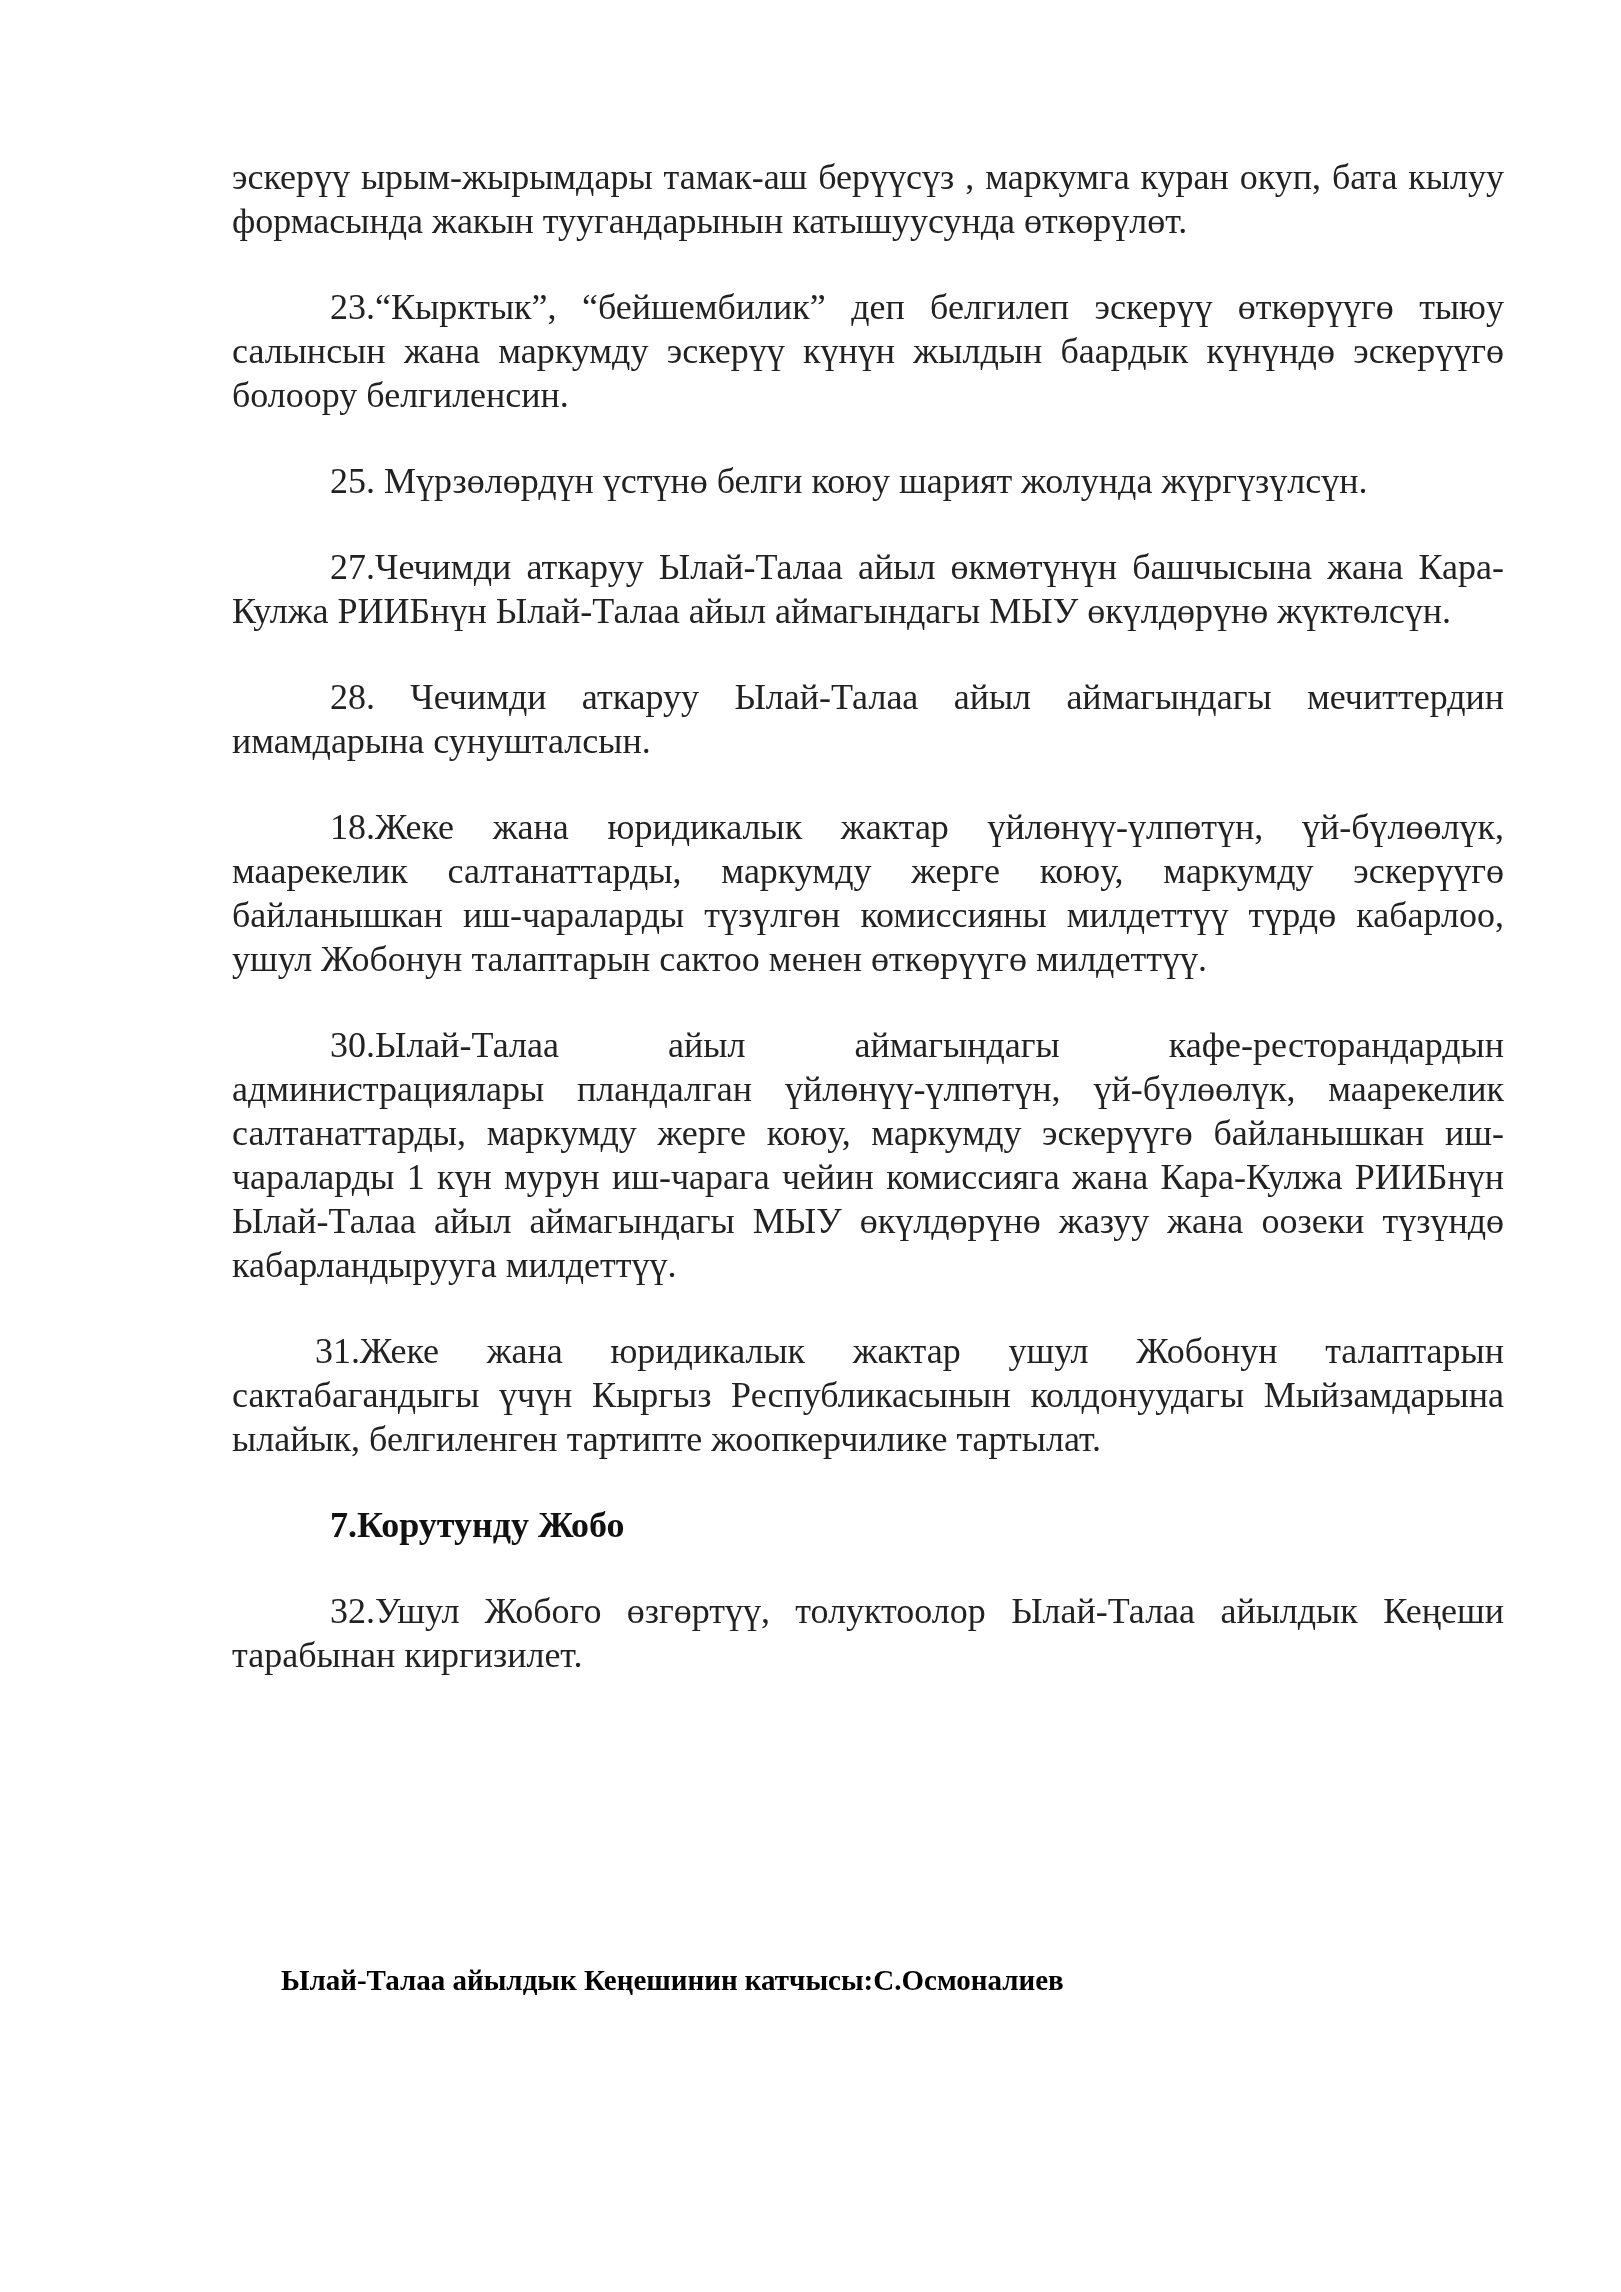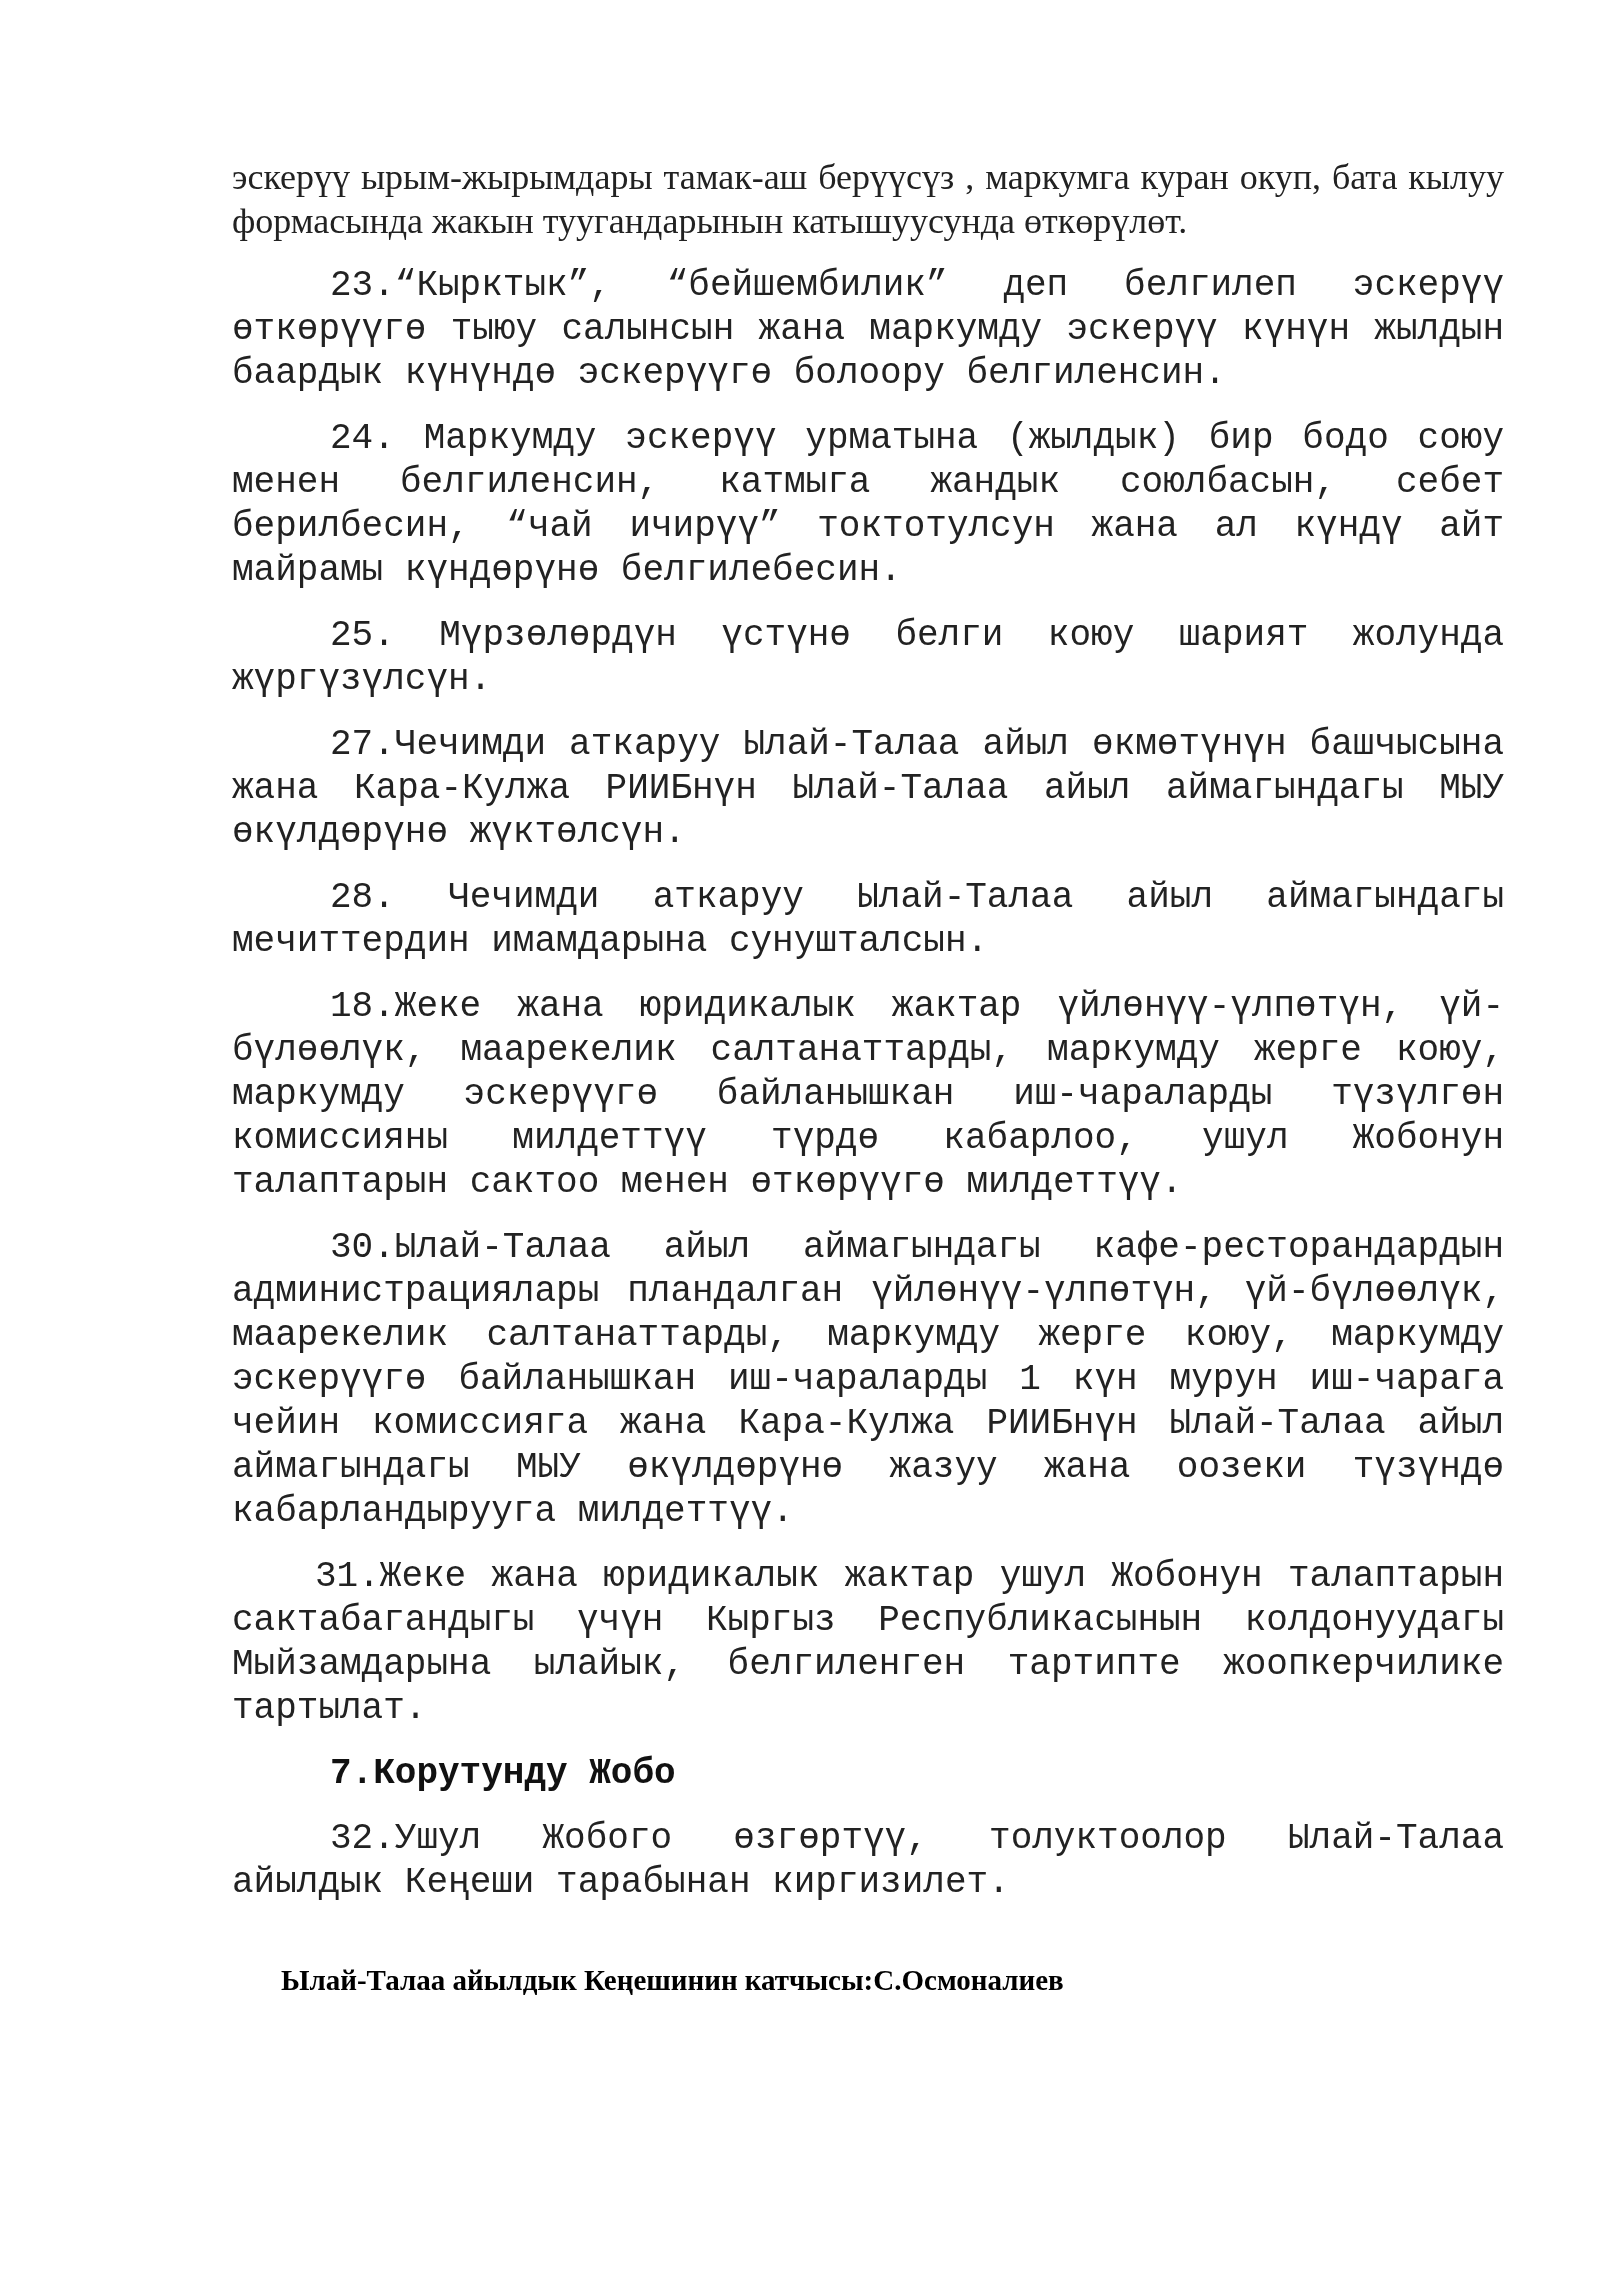--- a/index.html
+++ b/index.html
@@ -5,36 +5,35 @@
   html, body { margin: 0; padding: 0; background: #ffffff; }
   body { width: 1621px; height: 2293px; position: relative; overflow: hidden; }
   .page {
     position: absolute; left: 232px; top: 155px; width: 1272px;
     font-family: "Liberation Serif", "DejaVu Serif", serif;
     font-size: 36px; line-height: 44px; color: #222222;
   }
   .p { text-align: justify; text-align-last: left; margin: 0; }
   .indent { text-indent: 98px; }
   .indent-small { text-indent: 83px; }
-  .gap { margin-top: 21px; font-family: Liberation Mono, monospace; }
+  .gap { margin-top: 42px; }
   .heading { font-weight: bold; color: #111111; }
   .signature {
     position: absolute; top: 1964px; left: 281px; width: 1140px;
     font-family: "Liberation Serif", "DejaVu Serif", serif;
     font-size: 29px; font-weight: bold; color: #000000;
     display: flex; 
   }
 </style>
 </head>
 <body>
 
 <div class="page">
   <p class="p">эскерүү ырым-жырымдары тамак-аш берүүсүз , маркумга куран окуп, бата кылуу формасында жакын туугандарынын катышуусунда  өткөрүлөт.</p>
   <p class="p indent gap">23.“Кырктык”, “бейшембилик” деп белгилеп эскерүү өткөрүүгө тыюу салынсын жана маркумду эскерүү күнүн жылдын баардык күнүндө эскерүүгө  болоору белгиленсин.</p>
-  <p class="p indent gap">24. Маркумду эскерүү урматына (жылдык) бир бодо союу менен белгиленсин, катмыга жандык союлбасын, себет берилбесин, “чай ичирүү” токтотулсун  жана ал күндү айт майрамы күндөрүнө белгилебесин.</p>
   <p class="p indent gap">25. Мүрзөлөрдүн үстүнө белги коюу шарият жолунда жүргүзүлсүн.</p>
   <p class="p indent gap">27.Чечимди аткаруу Ылай-Талаа айыл өкмөтүнүн башчысына жана Кара-Кулжа РИИБнүн Ылай-Талаа айыл аймагындагы МЫУ өкүлдөрүнө жүктөлсүн.</p>
   <p class="p indent gap">28. Чечимди аткаруу Ылай-Талаа айыл аймагындагы мечиттердин имамдарына сунушталсын.</p>
   <p class="p indent gap">18.Жеке жана юридикалык жактар үйлөнүү-үлпөтүн, үй-бүлөөлүк, маарекелик салтанаттарды, маркумду жерге коюу, маркумду эскерүүгө байланышкан иш-чараларды түзүлгөн комиссияны милдеттүү түрдө кабарлоо, ушул Жобонун талаптарын сактоо менен өткөрүүгө милдеттүү.</p>
   <p class="p indent gap">30.Ылай-Талаа айыл аймагындагы кафе-ресторандардын администрациялары пландалган үйлөнүү-үлпөтүн, үй-бүлөөлүк, маарекелик салтанаттарды, маркумду жерге коюу, маркумду эскерүүгө байланышкан иш-чараларды 1 күн мурун иш-чарага чейин комиссияга жана Кара-Кулжа РИИБнүн Ылай-Талаа айыл аймагындагы МЫУ өкүлдөрүнө жазуу жана оозеки түзүндө кабарландырууга милдеттүү.</p>
   <p class="p indent-small gap">31.Жеке жана юридикалык жактар ушул Жобонун талаптарын сактабагандыгы үчүн Кыргыз Республикасынын колдонуудагы Мыйзамдарына ылайык, белгиленген тартипте жоопкерчилике тартылат.</p>
   <p class="p indent gap heading">7.Корутунду Жобо</p>
   <p class="p indent gap">32.Ушул Жобого өзгөртүү, толуктоолор Ылай-Талаа айылдык Кеңеши тарабынан киргизилет.</p>
 </div>
 

